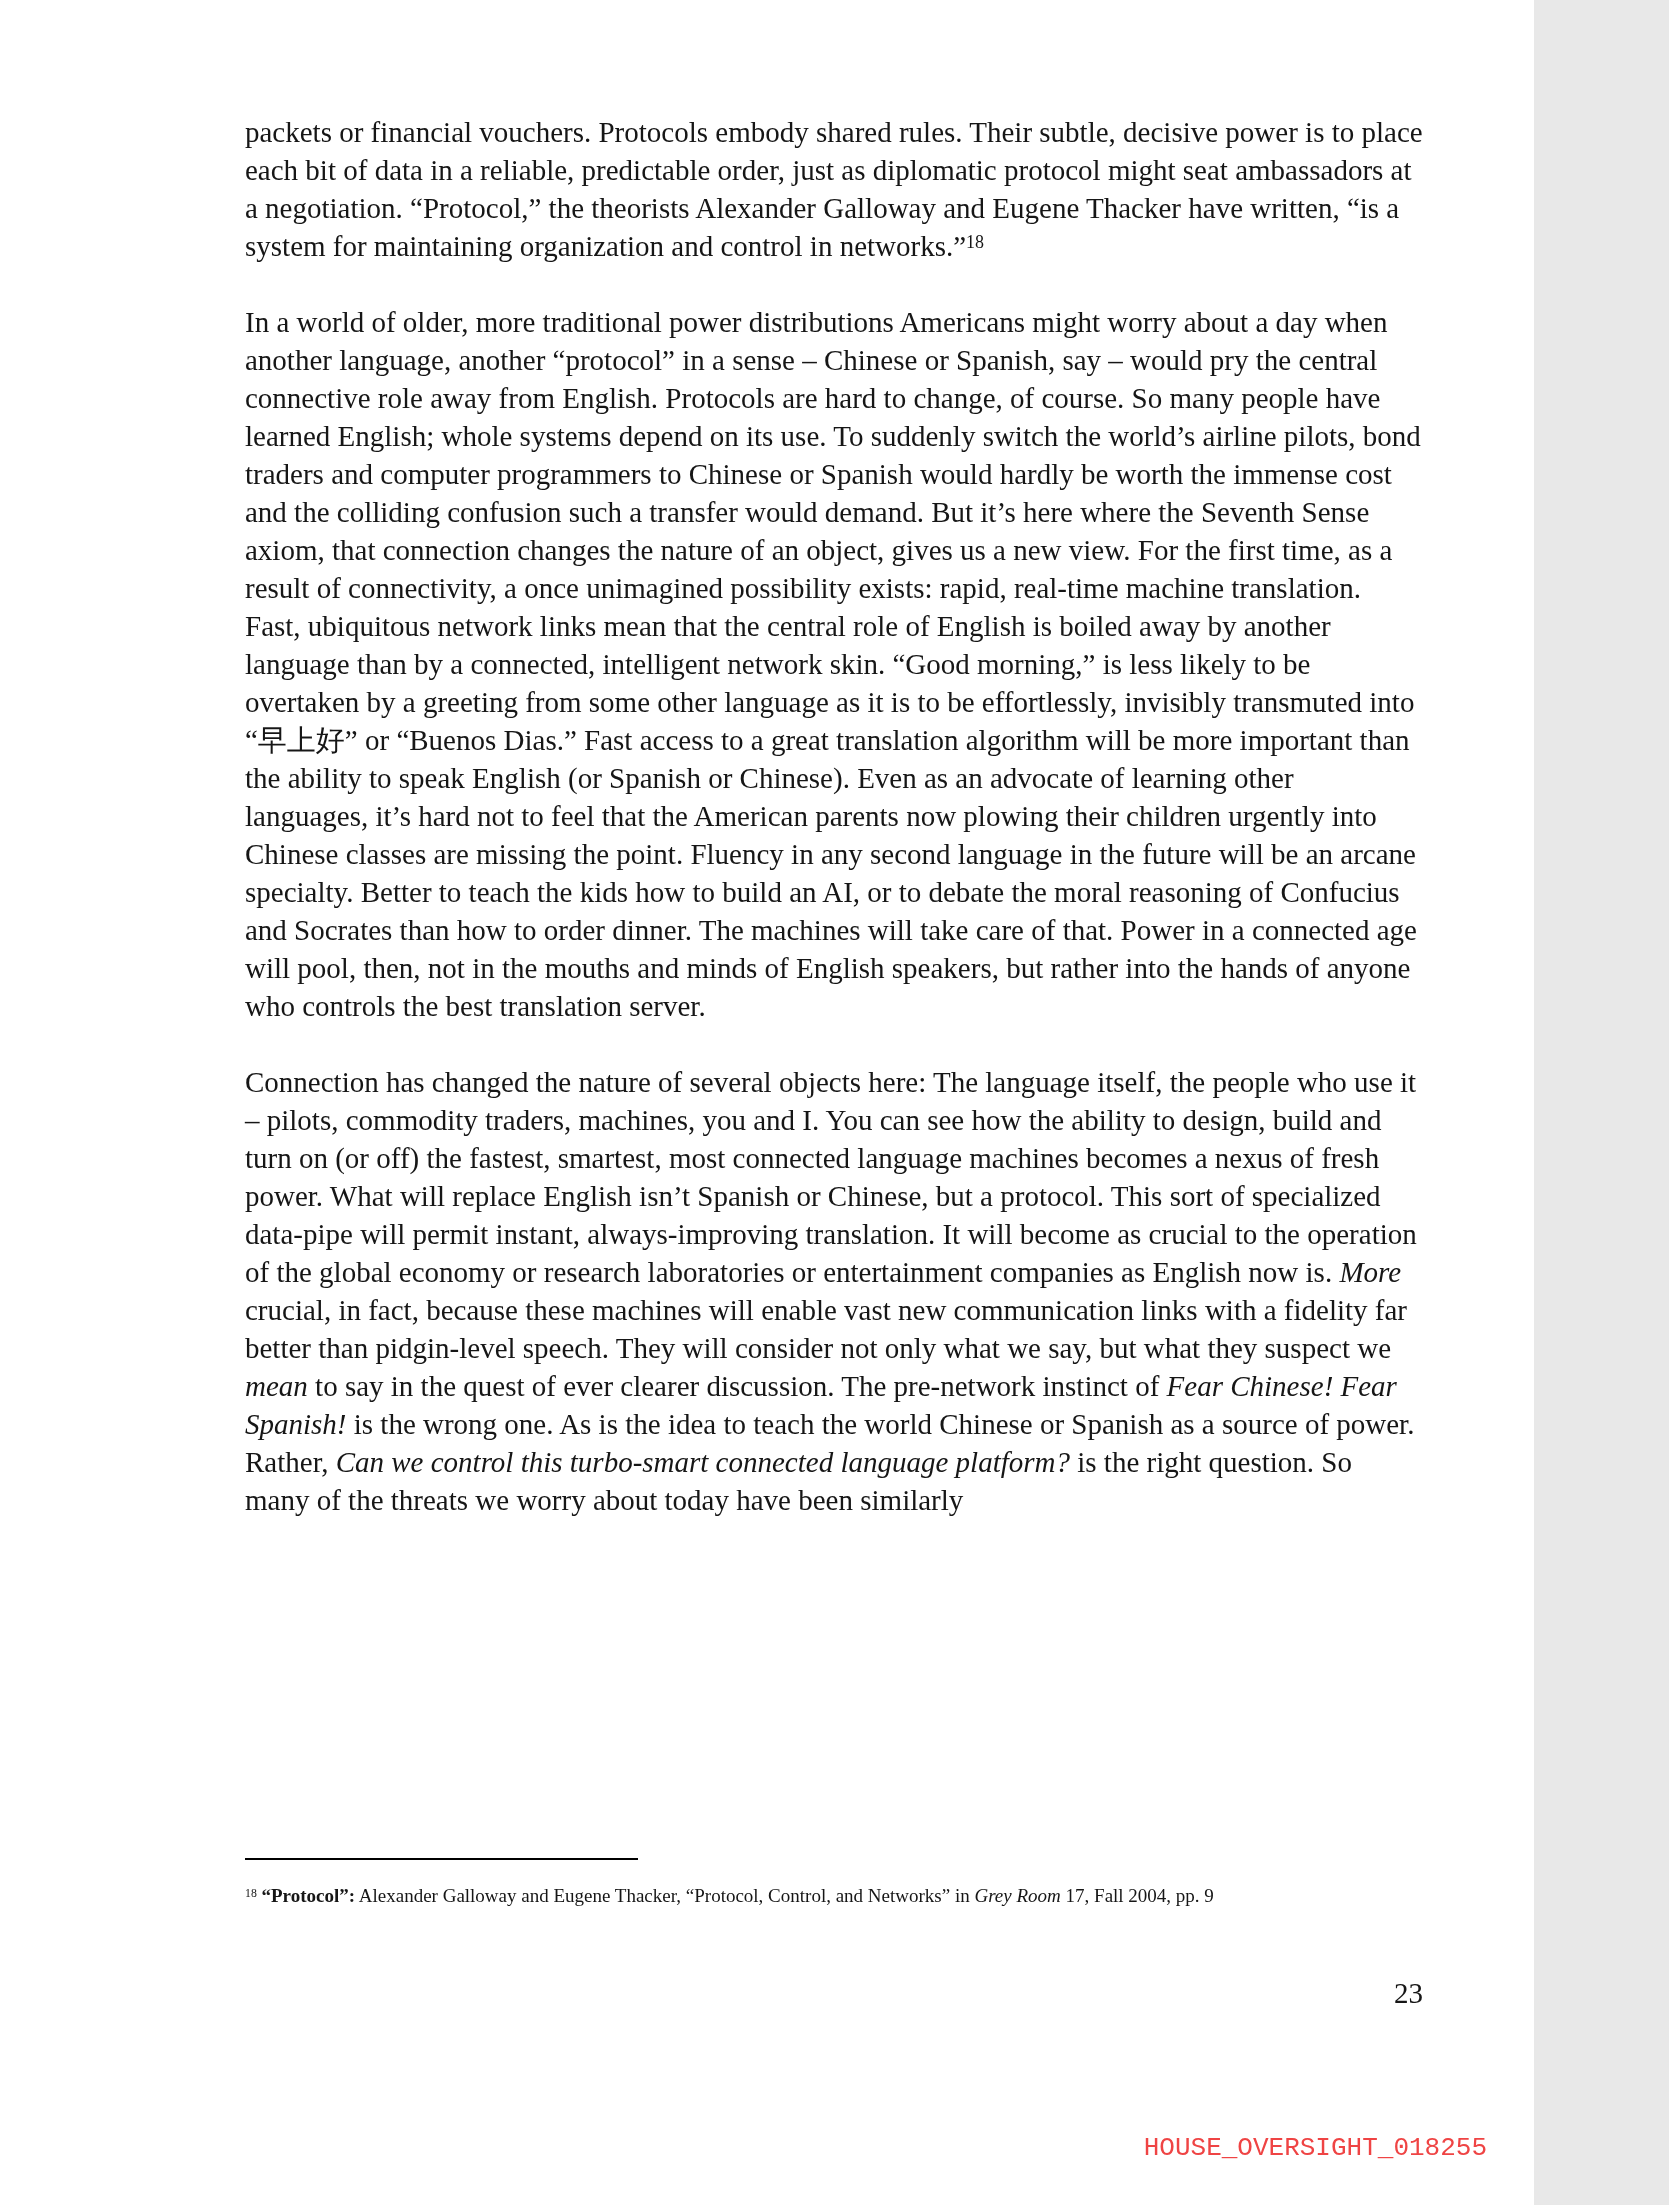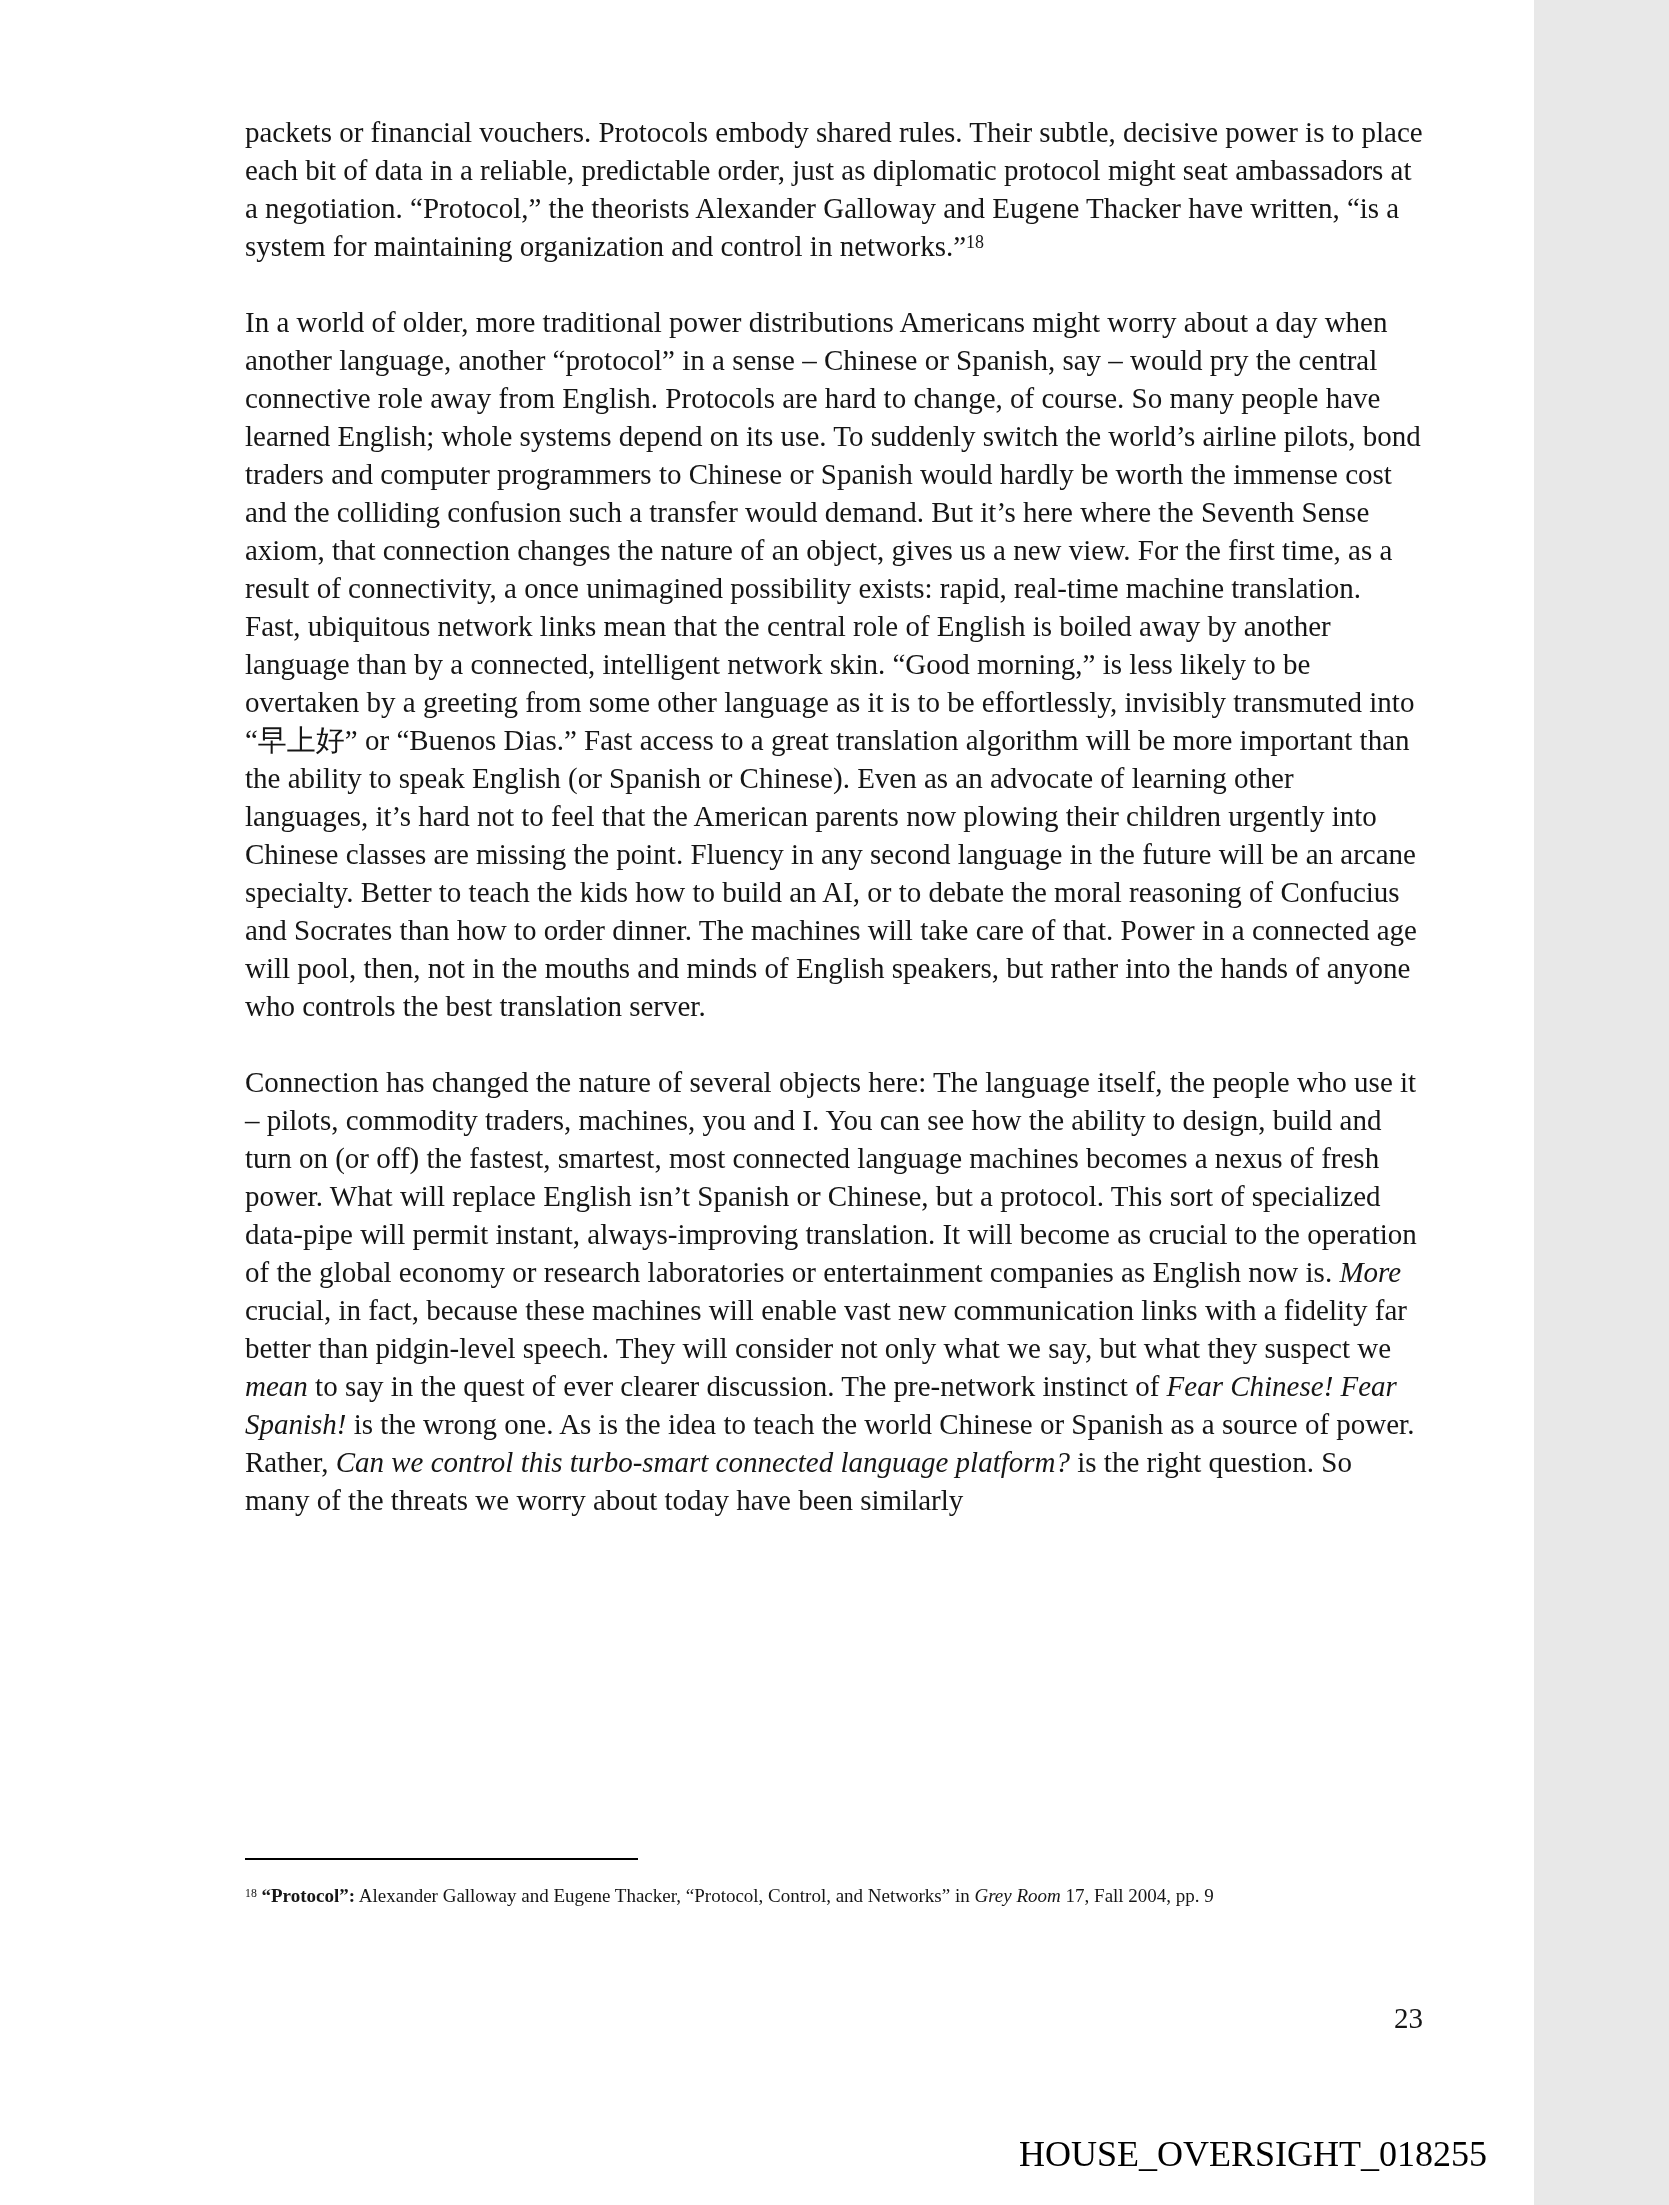--- a/index.html
+++ b/index.html
@@ -53,29 +53,28 @@
   }
   .footnote-text { margin: 0; }
   .page-number {
     position: absolute;
     top: 1974px;
     left: 245px;
     width: 1178px;
     text-align: right;
     font-size: 29px;
     line-height: 38px;
-    margin-top: 25px;
   }
   .bates-stamp {
     position: absolute;
     top: 2133px;
     right: 47px;
-    font-family: Liberation Serif, serif;
-    font-size: 36px;
-    color: #000000;
+    font-family: Liberation Mono, monospace;
+    font-size: 26px;
+    color: #ef4444;
   }
 </style>
 </head>
 <body>
 
 <div class="page">
 
   <main class="text-block">
 
     <p class="para"><span>packets or financial vouchers. Protocols embody shared rules. Their subtle, decisive power is to place each bit of data in a reliable, predictable order, just as diplomatic protocol might seat ambassadors at a negotiation. “Protocol,” the theorists Alexander Galloway and Eugene Thacker have written, “is a system for maintaining organization and control in networks.”</span><sup class="fnref">18</sup></p>

